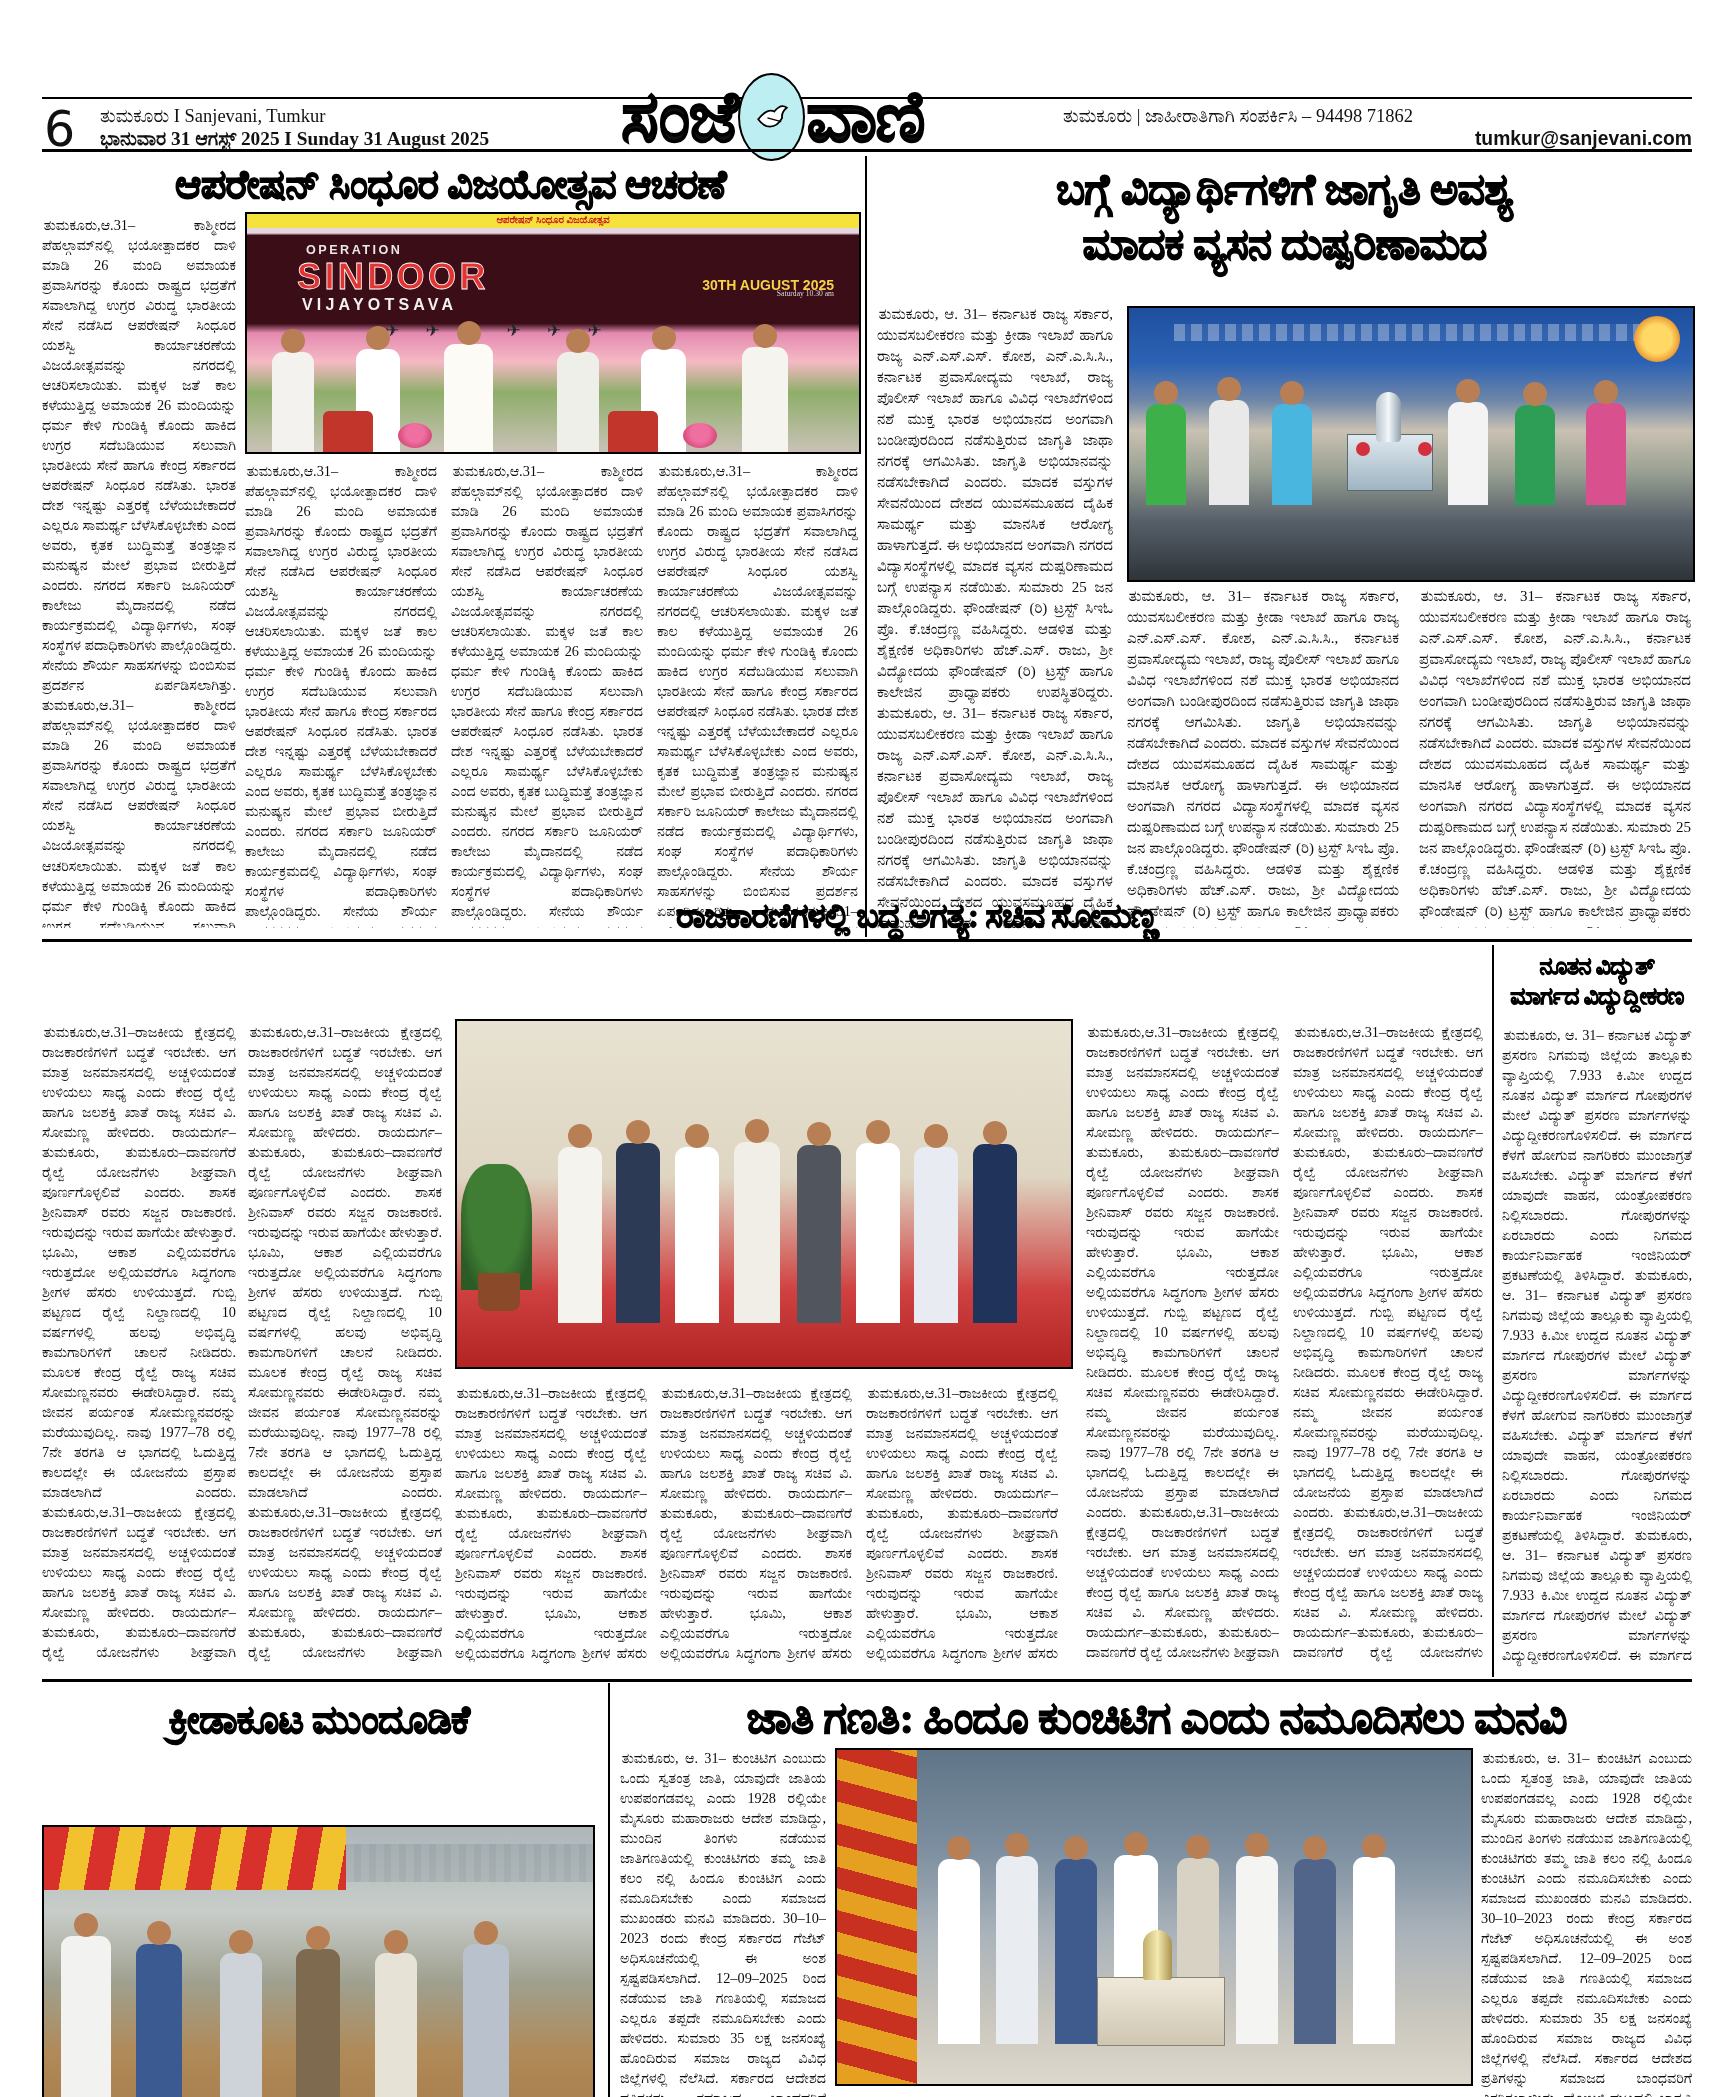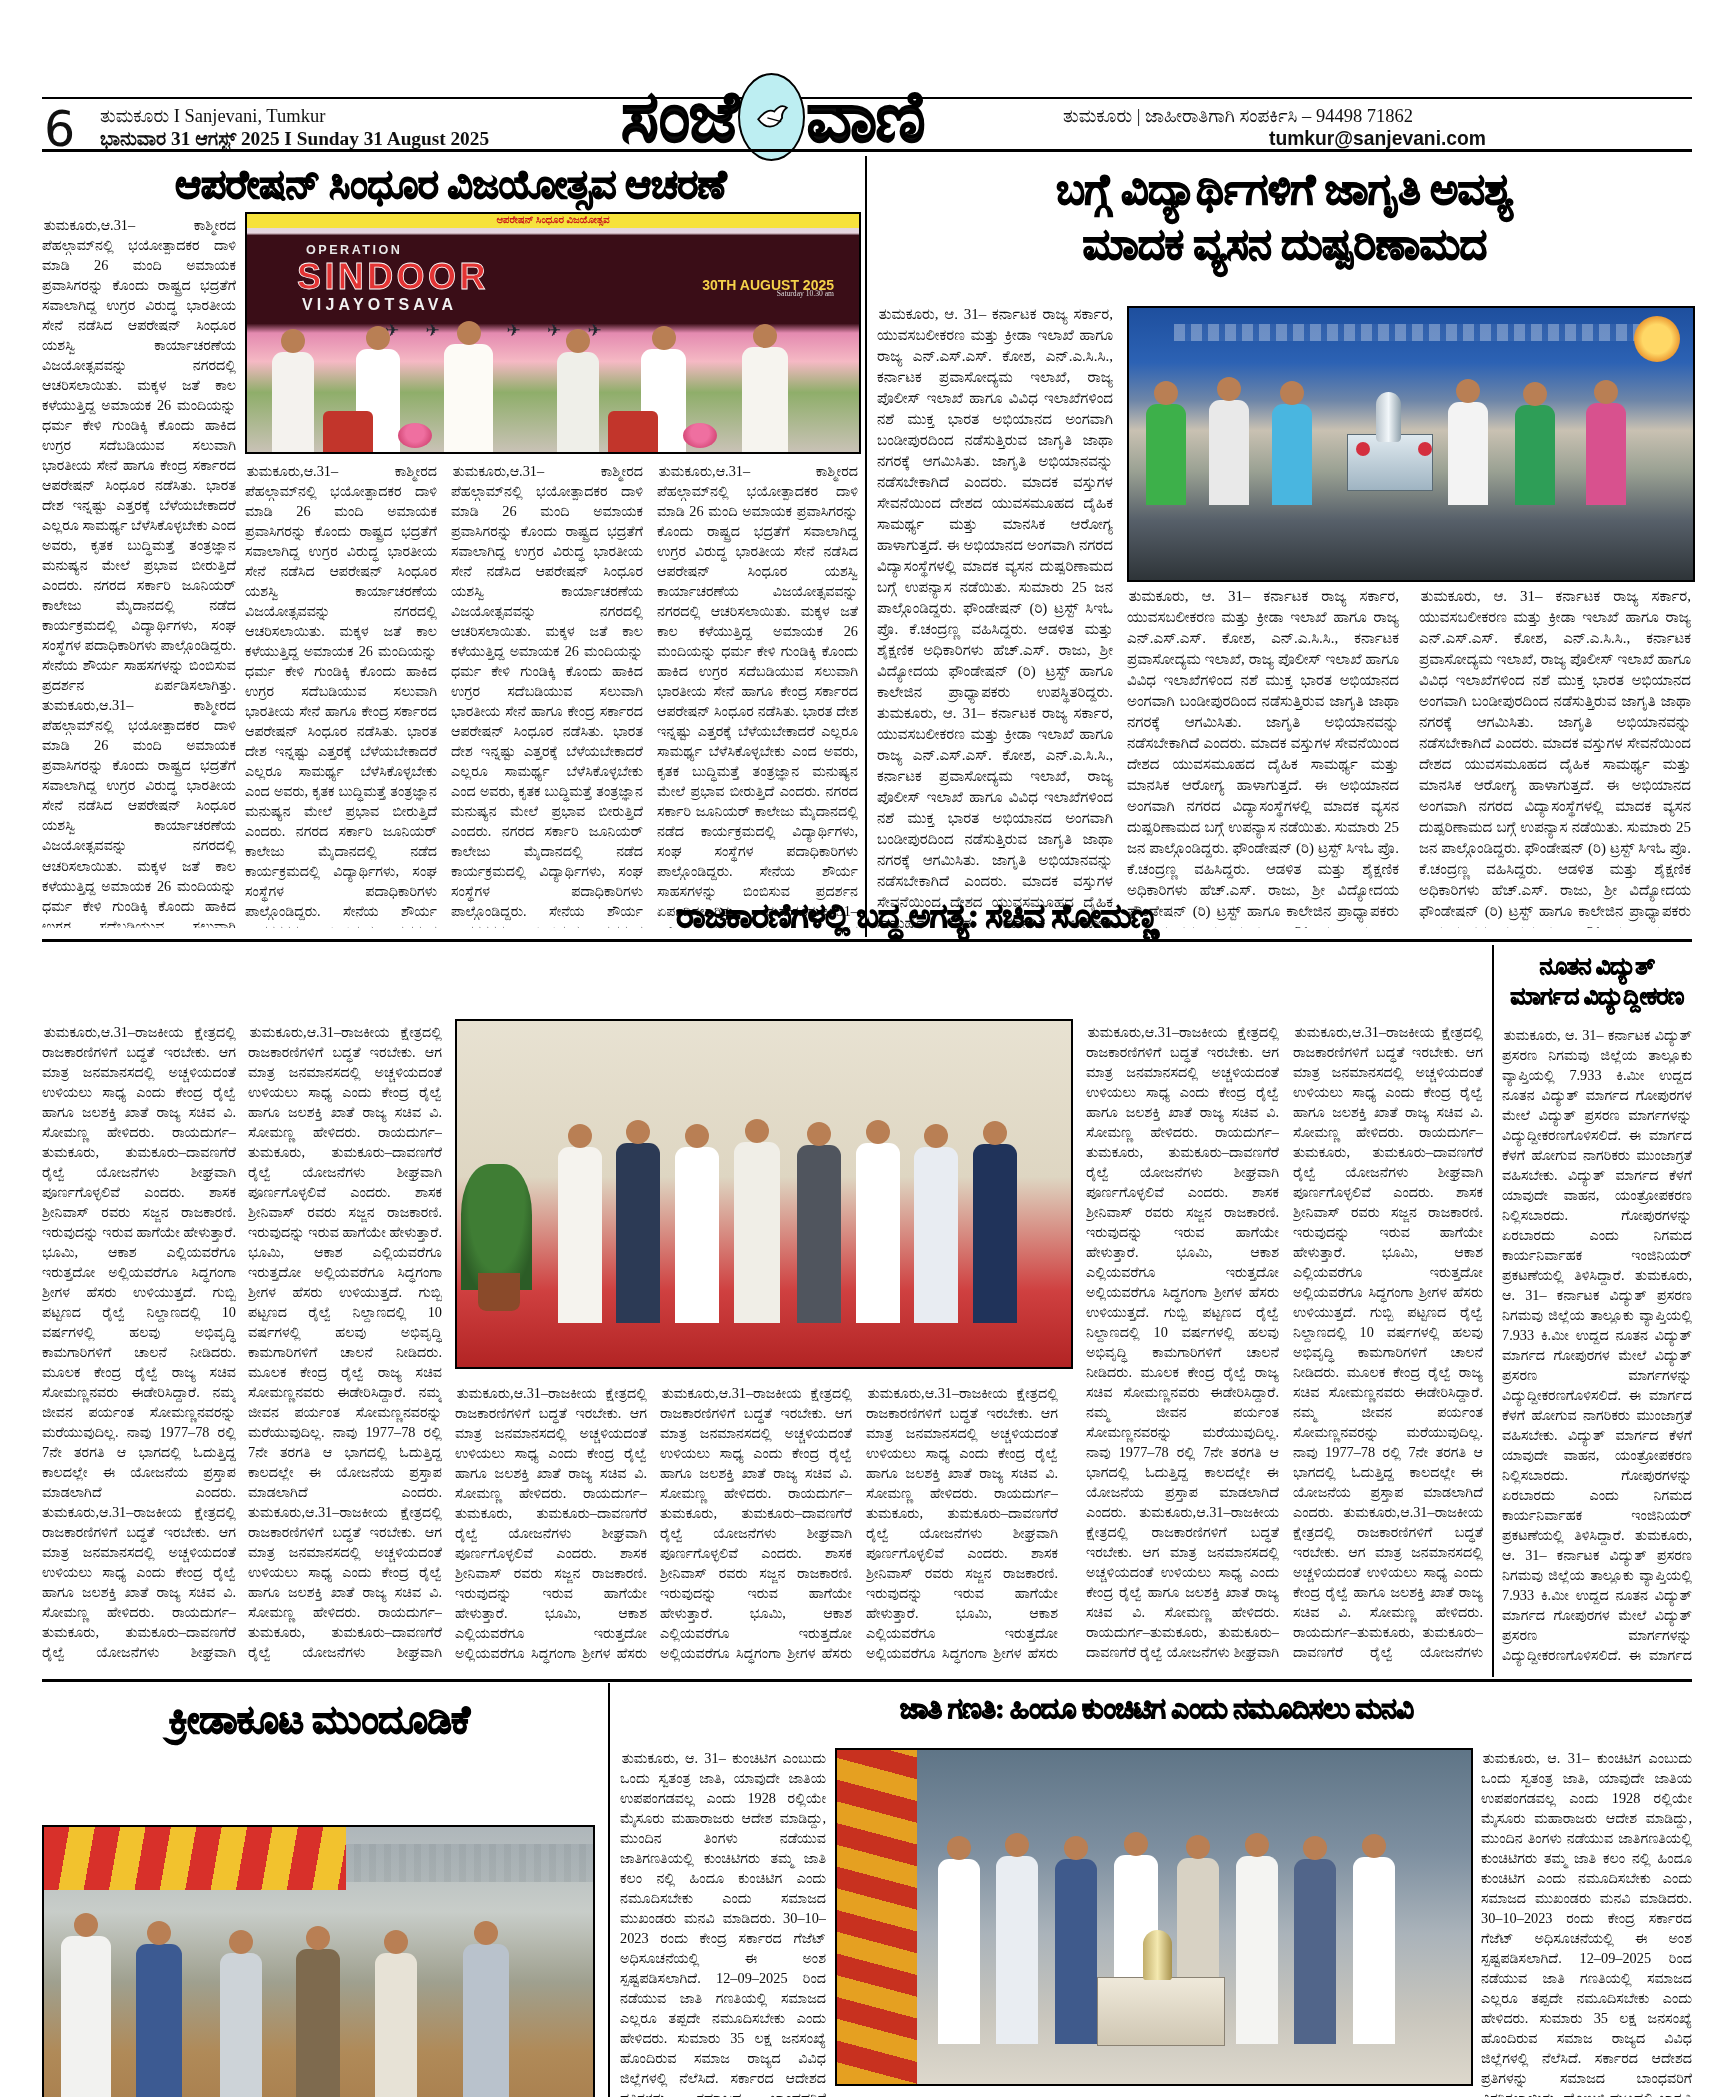--- a/index.html
+++ b/index.html
@@ -45,21 +45,21 @@
     <span class="dove">
       <svg width="46" height="46" viewBox="0 0 100 100">
           <path d="M20 55 Q40 30 55 38 Q70 20 82 30 Q70 40 72 52 Q60 75 38 70 Q28 66 20 55 Z" fill="#fff" stroke="#000" stroke-width="4"></path>
           <path d="M40 52 L70 60" stroke="#000" stroke-width="3"></path>
         </svg>
     </span>
     <span>ವಾಣಿ</span>
   </div>
 
   <div class="hl1" style="right:42px;left:auto;top:106px;position:absolute;text-align:left;width:629px">ತುಮಕೂರು   |   ಜಾಹೀರಾತಿಗಾಗಿ ಸಂಪರ್ಕಿಸಿ  –  94498 71862</div>
-  <div class="hl2" style="right:42px;left:auto;top:128px;position:absolute;text-align:center;width:629px;font-family:'Liberation Sans',sans-serif">tumkur@sanjevani.com</div>
+  <div class="hl2" style="right:42px;left:auto;top:128px;position:absolute;text-align:right;width:629px;font-family:'Liberation Sans',sans-serif">tumkur@sanjevani.com</div>
   <div class="hr" style="left:42px;top:149px;width:1650px;height:2.9px"></div>
 
   <div class="h" style="left:42px;top:159px;width:817px;font-size:40px">
     <div class="ln">ಆಪರೇಷನ್ ಸಿಂಧೂರ ವಿಜಯೋತ್ಸವ ಆಚರಣೆ</div>
   </div>
   <div class="col" style="left:42px;top:215px;width:194px;height:713px">ತುಮಕೂರು,ಆ.31– ಕಾಶ್ಮೀರದ ಪೆಹಲ್ಗಾಮ್‌ನಲ್ಲಿ ಭಯೋತ್ಪಾದಕರ ದಾಳಿ ಮಾಡಿ 26 ಮಂದಿ ಅಮಾಯಕ ಪ್ರವಾಸಿಗರನ್ನು ಕೊಂದು ರಾಷ್ಟ್ರದ ಭದ್ರತೆಗೆ ಸವಾಲಾಗಿದ್ದ ಉಗ್ರರ ವಿರುದ್ಧ ಭಾರತೀಯ ಸೇನೆ ನಡೆಸಿದ ಆಪರೇಷನ್ ಸಿಂಧೂರ ಯಶಸ್ವಿ ಕಾರ್ಯಾಚರಣೆಯ ವಿಜಯೋತ್ಸವವನ್ನು ನಗರದಲ್ಲಿ ಆಚರಿಸಲಾಯಿತು. ಮಕ್ಕಳ ಜತೆ ಕಾಲ ಕಳೆಯುತ್ತಿದ್ದ ಅಮಾಯಕ 26 ಮಂದಿಯನ್ನು ಧರ್ಮ ಕೇಳಿ ಗುಂಡಿಕ್ಕಿ ಕೊಂದು ಹಾಕಿದ ಉಗ್ರರ ಸದೆಬಡಿಯುವ ಸಲುವಾಗಿ ಭಾರತೀಯ ಸೇನೆ ಹಾಗೂ ಕೇಂದ್ರ ಸರ್ಕಾರದ ಆಪರೇಷನ್ ಸಿಂಧೂರ ನಡೆಸಿತು. ಭಾರತ ದೇಶ ಇನ್ನಷ್ಟು ಎತ್ತರಕ್ಕೆ ಬೆಳೆಯಬೇಕಾದರೆ ಎಲ್ಲರೂ ಸಾಮರ್ಥ್ಯ ಬೆಳೆಸಿಕೊಳ್ಳಬೇಕು ಎಂದ ಅವರು, ಕೃತಕ ಬುದ್ಧಿಮತ್ತೆ ತಂತ್ರಜ್ಞಾನ ಮನುಷ್ಯನ ಮೇಲೆ ಪ್ರಭಾವ ಬೀರುತ್ತಿದೆ ಎಂದರು. ನಗರದ ಸರ್ಕಾರಿ ಜೂನಿಯರ್ ಕಾಲೇಜು ಮೈದಾನದಲ್ಲಿ ನಡೆದ ಕಾರ್ಯಕ್ರಮದಲ್ಲಿ ವಿದ್ಯಾರ್ಥಿಗಳು, ಸಂಘ ಸಂಸ್ಥೆಗಳ ಪದಾಧಿಕಾರಿಗಳು ಪಾಲ್ಗೊಂಡಿದ್ದರು. ಸೇನೆಯ ಶೌರ್ಯ ಸಾಹಸಗಳನ್ನು ಬಿಂಬಿಸುವ ಪ್ರದರ್ಶನ ಏರ್ಪಡಿಸಲಾಗಿತ್ತು. ತುಮಕೂರು,ಆ.31– ಕಾಶ್ಮೀರದ ಪೆಹಲ್ಗಾಮ್‌ನಲ್ಲಿ ಭಯೋತ್ಪಾದಕರ ದಾಳಿ ಮಾಡಿ 26 ಮಂದಿ ಅಮಾಯಕ ಪ್ರವಾಸಿಗರನ್ನು ಕೊಂದು ರಾಷ್ಟ್ರದ ಭದ್ರತೆಗೆ ಸವಾಲಾಗಿದ್ದ ಉಗ್ರರ ವಿರುದ್ಧ ಭಾರತೀಯ ಸೇನೆ ನಡೆಸಿದ ಆಪರೇಷನ್ ಸಿಂಧೂರ ಯಶಸ್ವಿ ಕಾರ್ಯಾಚರಣೆಯ ವಿಜಯೋತ್ಸವವನ್ನು ನಗರದಲ್ಲಿ ಆಚರಿಸಲಾಯಿತು. ಮಕ್ಕಳ ಜತೆ ಕಾಲ ಕಳೆಯುತ್ತಿದ್ದ ಅಮಾಯಕ 26 ಮಂದಿಯನ್ನು ಧರ್ಮ ಕೇಳಿ ಗುಂಡಿಕ್ಕಿ ಕೊಂದು ಹಾಕಿದ ಉಗ್ರರ ಸದೆಬಡಿಯುವ ಸಲುವಾಗಿ ಭಾರತೀಯ ಸೇನೆ ಹಾಗೂ ಕೇಂದ್ರ ಸರ್ಕಾರದ ಆಪರೇಷನ್ ಸಿಂಧೂರ ನಡೆಸಿತು. ಭಾರತ ದೇಶ ಇನ್ನಷ್ಟು ಎತ್ತರಕ್ಕೆ ಬೆಳೆಯಬೇಕಾದರೆ ಎಲ್ಲರೂ ಸಾಮರ್ಥ್ಯ ಬೆಳೆಸಿಕೊಳ್ಳಬೇಕು ಎಂದ ಅವರು, ಕೃತಕ ಬುದ್ಧಿಮತ್ತೆ ತಂತ್ರಜ್ಞಾನ ಮನುಷ್ಯನ ಮೇಲೆ ಪ್ರಭಾವ ಬೀರುತ್ತಿದೆ ಎಂದರು. ನಗರದ ಸರ್ಕಾರಿ ಜೂನಿಯರ್ ಕಾಲೇಜು ಮೈದಾನದಲ್ಲಿ ನಡೆದ ಕಾರ್ಯಕ್ರಮದಲ್ಲಿ ವಿದ್ಯಾರ್ಥಿಗಳು, ಸಂಘ ಸಂಸ್ಥೆಗಳ ಪದಾಧಿಕಾರಿಗಳು ಪಾಲ್ಗೊಂಡಿದ್ದರು. ಸೇನೆಯ ಶೌರ್ಯ ಸಾಹಸಗಳನ್ನು ಬಿಂಬಿಸುವ ಪ್ರದರ್ಶನ ಏರ್ಪಡಿಸಲಾಗಿತ್ತು. ತುಮಕೂರು,ಆ.31– ಕಾಶ್ಮೀರದ ಪೆಹಲ್ಗಾಮ್‌ನಲ್ಲಿ ಭಯೋತ್ಪಾದಕರ ದಾಳಿ ಮಾಡಿ 26 ಮಂದಿ ಅಮಾಯಕ ಪ್ರವಾಸಿಗರನ್ನು ಕೊಂದು ರಾಷ್ಟ್ರದ ಭದ್ರತೆಗೆ ಸವಾಲಾಗಿದ್ದ ಉಗ್ರರ ವಿರುದ್ಧ ಭಾರತೀಯ ಸೇನೆ ನಡೆಸಿದ ಆಪರೇಷನ್ ಸಿಂಧೂರ ಯಶಸ್ವಿ ಕಾರ್ಯಾಚರಣೆಯ ವಿಜಯೋತ್ಸವವನ್ನು ನಗರದಲ್ಲಿ ಆಚರಿಸಲಾಯಿತು. ಮಕ್ಕಳ ಜತೆ ಕಾಲ ಕಳೆಯುತ್ತಿದ್ದ ಅಮಾಯಕ 26 ಮಂದಿಯನ್ನು ಧರ್ಮ ಕೇಳಿ ಗುಂಡಿಕ್ಕಿ ಕೊಂದು ಹಾಕಿದ ಉಗ್ರರ ಸದೆಬಡಿಯುವ ಸಲುವಾಗಿ ಭಾರತೀಯ ಸೇನೆ ಹಾಗೂ ಕೇಂದ್ರ ಸರ್ಕಾರದ ಆಪರೇಷನ್ ಸಿಂಧೂರ ನಡೆಸಿತು. ಭಾರತ ದೇಶ ಇನ್ನಷ್ಟು ಎತ್ತರಕ್ಕೆ ಬೆಳೆಯಬೇಕಾದರೆ ಎಲ್ಲರೂ ಸಾಮರ್ಥ್ಯ ಬೆಳೆಸಿಕೊಳ್ಳಬೇಕು ಎಂದ ಅವರು, ಕೃತಕ ಬುದ್ಧಿಮತ್ತೆ ತಂತ್ರಜ್ಞಾನ ಮನುಷ್ಯನ ಮೇಲೆ ಪ್ರಭಾವ ಬೀರುತ್ತಿದೆ ಎಂದರು. ನಗರದ ಸರ್ಕಾರಿ ಜೂನಿಯರ್ ಕಾಲೇಜು ಮೈದಾನದಲ್ಲಿ ನಡೆದ ಕಾರ್ಯಕ್ರಮದಲ್ಲಿ ವಿದ್ಯಾರ್ಥಿಗಳು, ಸಂಘ ಸಂಸ್ಥೆಗಳ ಪದಾಧಿಕಾರಿಗಳು ಪಾಲ್ಗೊಂಡಿದ್ದರು. ಸೇನೆಯ ಶೌರ್ಯ ಸಾಹಸಗಳನ್ನು ಬಿಂಬಿಸುವ ಪ್ರದರ್ಶನ ಏರ್ಪಡಿಸಲಾಗಿತ್ತು.</div>
 
   <div class="photo" style="left:245px;top:212px;width:612px;height:238px;background:linear-gradient(180deg,#cfd4da 0%,#e8d6e0 8%,#3a0d17 9%,#3a0d17 46%,#e48ab0 50%,#f5b9c4 62%,#8fae6a 75%,#c9c2b6 100%)">
     <div style="position:absolute;left:0;top:0;width:100%;height:14.3px;background:#f6e23c;color:#c81a1a;font-weight:700;font-size:10px;text-align:center;overflow:hidden">ಆಪರೇಷನ್ ಸಿಂಧೂರ ವಿಜಯೋತ್ಸವ</div>
     <div style="position:absolute;left:59px;top:29px;color:#e8e8e8;font-family:'Liberation Sans',sans-serif;font-weight:700;font-size:12.6px;letter-spacing:2.5px">OPERATION</div>
@@ -159,21 +159,21 @@
     <i class="fg" style="left:17px;top:109px;width:50px;height:172px;background:#f2f2f0"></i>
     <i class="fg" style="left:92px;top:117px;width:46px;height:164px;background:#3c5a92"></i>
     <i class="fg" style="left:176px;top:126px;width:42px;height:155px;background:#cdd3d8"></i>
     <i class="fg" style="left:252px;top:122px;width:44px;height:159px;background:#7e6a4e"></i>
     <i class="fg" style="left:331px;top:126px;width:42px;height:155px;background:#e7e2d6"></i>
     <i class="fg" style="left:419px;top:117px;width:46px;height:164px;background:#b9c2cc"></i>
   </div>
 
   <div class="vr" style="left:608px;top:1683px;height:943px"></div>
 
-  <div class="h" style="left:621px;top:1691px;width:1071px;font-size:28px">
+  <div class="h" style="left:621px;top:1691px;width:1071px;font-size:44px">
     <div class="ln">ಜಾತಿ ಗಣತಿ: ಹಿಂದೂ ಕುಂಚಿಟಿಗ ಎಂದು ನಮೂದಿಸಲು ಮನವಿ</div>
   </div>
 
   <div class="col" style="left:620px;top:1748px;width:206px;height:864px">ತುಮಕೂರು, ಆ. 31– ಕುಂಚಿಟಿಗ ಎಂಬುದು ಒಂದು ಸ್ವತಂತ್ರ ಜಾತಿ, ಯಾವುದೇ ಜಾತಿಯ ಉಪಪಂಗಡವಲ್ಲ ಎಂದು 1928 ರಲ್ಲಿಯೇ ಮೈಸೂರು ಮಹಾರಾಜರು ಆದೇಶ ಮಾಡಿದ್ದು, ಮುಂದಿನ ತಿಂಗಳು ನಡೆಯುವ ಜಾತಿಗಣತಿಯಲ್ಲಿ ಕುಂಚಿಟಿಗರು ತಮ್ಮ ಜಾತಿ ಕಲಂ ನಲ್ಲಿ ಹಿಂದೂ ಕುಂಚಿಟಿಗ ಎಂದು ನಮೂದಿಸಬೇಕು ಎಂದು ಸಮಾಜದ ಮುಖಂಡರು ಮನವಿ ಮಾಡಿದರು. 30–10–2023 ರಂದು ಕೇಂದ್ರ ಸರ್ಕಾರದ ಗೆಜೆಟ್ ಅಧಿಸೂಚನೆಯಲ್ಲಿ ಈ ಅಂಶ ಸ್ಪಷ್ಟಪಡಿಸಲಾಗಿದೆ. 12–09–2025 ರಿಂದ ನಡೆಯುವ ಜಾತಿ ಗಣತಿಯಲ್ಲಿ ಸಮಾಜದ ಎಲ್ಲರೂ ತಪ್ಪದೇ ನಮೂದಿಸಬೇಕು ಎಂದು ಹೇಳಿದರು. ಸುಮಾರು 35 ಲಕ್ಷ ಜನಸಂಖ್ಯೆ ಹೊಂದಿರುವ ಸಮಾಜ ರಾಜ್ಯದ ವಿವಿಧ ಜಿಲ್ಲೆಗಳಲ್ಲಿ ನೆಲೆಸಿದೆ. ಸರ್ಕಾರದ ಆದೇಶದ ಪ್ರತಿಗಳನ್ನು ಸಮಾಜದ ಬಾಂಧವರಿಗೆ ವಿತರಿಸಲಾಯಿತು. ಹೋಬಳಿ ಮಟ್ಟದಲ್ಲಿ ಜಾಗೃತಿ ಸಭೆಗಳನ್ನು ನಡೆಸಲು ನಿರ್ಧರಿಸಲಾಯಿತು ಎಂದು ಮುಖಂಡರು ತಿಳಿಸಿದರು. ತುಮಕೂರು, ಆ. 31– ಕುಂಚಿಟಿಗ ಎಂಬುದು ಒಂದು ಸ್ವತಂತ್ರ ಜಾತಿ, ಯಾವುದೇ ಜಾತಿಯ ಉಪಪಂಗಡವಲ್ಲ ಎಂದು 1928 ರಲ್ಲಿಯೇ ಮೈಸೂರು ಮಹಾರಾಜರು ಆದೇಶ ಮಾಡಿದ್ದು, ಮುಂದಿನ ತಿಂಗಳು ನಡೆಯುವ ಜಾತಿಗಣತಿಯಲ್ಲಿ ಕುಂಚಿಟಿಗರು ತಮ್ಮ ಜಾತಿ ಕಲಂ ನಲ್ಲಿ ಹಿಂದೂ ಕುಂಚಿಟಿಗ ಎಂದು ನಮೂದಿಸಬೇಕು ಎಂದು ಸಮಾಜದ ಮುಖಂಡರು ಮನವಿ ಮಾಡಿದರು. 30–10–2023 ರಂದು ಕೇಂದ್ರ ಸರ್ಕಾರದ ಗೆಜೆಟ್ ಅಧಿಸೂಚನೆಯಲ್ಲಿ ಈ ಅಂಶ ಸ್ಪಷ್ಟಪಡಿಸಲಾಗಿದೆ. 12–09–2025 ರಿಂದ ನಡೆಯುವ ಜಾತಿ ಗಣತಿಯಲ್ಲಿ ಸಮಾಜದ ಎಲ್ಲರೂ ತಪ್ಪದೇ ನಮೂದಿಸಬೇಕು ಎಂದು ಹೇಳಿದರು. ಸುಮಾರು 35 ಲಕ್ಷ ಜನಸಂಖ್ಯೆ ಹೊಂದಿರುವ ಸಮಾಜ ರಾಜ್ಯದ ವಿವಿಧ ಜಿಲ್ಲೆಗಳಲ್ಲಿ ನೆಲೆಸಿದೆ. ಸರ್ಕಾರದ ಆದೇಶದ ಪ್ರತಿಗಳನ್ನು ಸಮಾಜದ ಬಾಂಧವರಿಗೆ ವಿತರಿಸಲಾಯಿತು. ಹೋಬಳಿ ಮಟ್ಟದಲ್ಲಿ ಜಾಗೃತಿ ಸಭೆಗಳನ್ನು ನಡೆಸಲು ನಿರ್ಧರಿಸಲಾಯಿತು ಎಂದು ಮುಖಂಡರು ತಿಳಿಸಿದರು. ತುಮಕೂರು, ಆ. 31– ಕುಂಚಿಟಿಗ ಎಂಬುದು ಒಂದು ಸ್ವತಂತ್ರ ಜಾತಿ, ಯಾವುದೇ ಜಾತಿಯ ಉಪಪಂಗಡವಲ್ಲ ಎಂದು 1928 ರಲ್ಲಿಯೇ ಮೈಸೂರು ಮಹಾರಾಜರು ಆದೇಶ ಮಾಡಿದ್ದು, ಮುಂದಿನ ತಿಂಗಳು ನಡೆಯುವ ಜಾತಿಗಣತಿಯಲ್ಲಿ ಕುಂಚಿಟಿಗರು ತಮ್ಮ ಜಾತಿ ಕಲಂ ನಲ್ಲಿ ಹಿಂದೂ ಕುಂಚಿಟಿಗ ಎಂದು ನಮೂದಿಸಬೇಕು ಎಂದು ಸಮಾಜದ ಮುಖಂಡರು ಮನವಿ ಮಾಡಿದರು. 30–10–2023 ರಂದು ಕೇಂದ್ರ ಸರ್ಕಾರದ ಗೆಜೆಟ್ ಅಧಿಸೂಚನೆಯಲ್ಲಿ ಈ ಅಂಶ ಸ್ಪಷ್ಟಪಡಿಸಲಾಗಿದೆ. 12–09–2025 ರಿಂದ ನಡೆಯುವ ಜಾತಿ ಗಣತಿಯಲ್ಲಿ ಸಮಾಜದ ಎಲ್ಲರೂ ತಪ್ಪದೇ ನಮೂದಿಸಬೇಕು ಎಂದು ಹೇಳಿದರು. ಸುಮಾರು 35 ಲಕ್ಷ ಜನಸಂಖ್ಯೆ ಹೊಂದಿರುವ ಸಮಾಜ ರಾಜ್ಯದ ವಿವಿಧ ಜಿಲ್ಲೆಗಳಲ್ಲಿ ನೆಲೆಸಿದೆ. ಸರ್ಕಾರದ ಆದೇಶದ ಪ್ರತಿಗಳನ್ನು ಸಮಾಜದ ಬಾಂಧವರಿಗೆ ವಿತರಿಸಲಾಯಿತು. ಹೋಬಳಿ ಮಟ್ಟದಲ್ಲಿ ಜಾಗೃತಿ ಸಭೆಗಳನ್ನು ನಡೆಸಲು ನಿರ್ಧರಿಸಲಾಯಿತು ಎಂದು ಮುಖಂಡರು ತಿಳಿಸಿದರು. ತುಮಕೂರು, ಆ. 31– ಕುಂಚಿಟಿಗ ಎಂಬುದು ಒಂದು ಸ್ವತಂತ್ರ ಜಾತಿ, ಯಾವುದೇ ಜಾತಿಯ ಉಪಪಂಗಡವಲ್ಲ ಎಂದು 1928 ರಲ್ಲಿಯೇ ಮೈಸೂರು ಮಹಾರಾಜರು ಆದೇಶ ಮಾಡಿದ್ದು, ಮುಂದಿನ ತಿಂಗಳು ನಡೆಯುವ ಜಾತಿಗಣತಿಯಲ್ಲಿ ಕುಂಚಿಟಿಗರು ತಮ್ಮ ಜಾತಿ ಕಲಂ ನಲ್ಲಿ ಹಿಂದೂ ಕುಂಚಿಟಿಗ ಎಂದು ನಮೂದಿಸಬೇಕು ಎಂದು ಸಮಾಜದ ಮುಖಂಡರು ಮನವಿ ಮಾಡಿದರು. 30–10–2023 ರಂದು ಕೇಂದ್ರ ಸರ್ಕಾರದ ಗೆಜೆಟ್ ಅಧಿಸೂಚನೆಯಲ್ಲಿ ಈ ಅಂಶ ಸ್ಪಷ್ಟಪಡಿಸಲಾಗಿದೆ. 12–09–2025 ರಿಂದ ನಡೆಯುವ ಜಾತಿ ಗಣತಿಯಲ್ಲಿ ಸಮಾಜದ ಎಲ್ಲರೂ ತಪ್ಪದೇ ನಮೂದಿಸಬೇಕು ಎಂದು ಹೇಳಿದರು. ಸುಮಾರು 35 ಲಕ್ಷ ಜನಸಂಖ್ಯೆ ಹೊಂದಿರುವ ಸಮಾಜ ರಾಜ್ಯದ ವಿವಿಧ ಜಿಲ್ಲೆಗಳಲ್ಲಿ ನೆಲೆಸಿದೆ. ಸರ್ಕಾರದ ಆದೇಶದ ಪ್ರತಿಗಳನ್ನು ಸಮಾಜದ ಬಾಂಧವರಿಗೆ ವಿತರಿಸಲಾಯಿತು. ಹೋಬಳಿ ಮಟ್ಟದಲ್ಲಿ ಜಾಗೃತಿ ಸಭೆಗಳನ್ನು ನಡೆಸಲು ನಿರ್ಧರಿಸಲಾಯಿತು ಎಂದು ಮುಖಂಡರು ತಿಳಿಸಿದರು.</div>
 
   <div class="photo" style="left:835px;top:1748px;width:634px;height:334px;background:linear-gradient(180deg,#5f7587 0%,#7d8fa0 30%,#aab3ba 55%,#c9c6bd 80%,#ddd8cc 100%)">
     <div style="position:absolute;left:0;top:0;width:80px;height:100%;background:repeating-linear-gradient(15deg,#e5a021 0 21px,#c8311f 21px 42px)"></div>
     <i class="fg" style="left:101px;top:109px;width:42px;height:185px;background:#ffffff"></i>
     <i class="fg" style="left:159px;top:106px;width:42px;height:188px;background:#e9edf2"></i>
     <i class="fg" style="left:218px;top:109px;width:42px;height:185px;background:#3f5a8c"></i>

